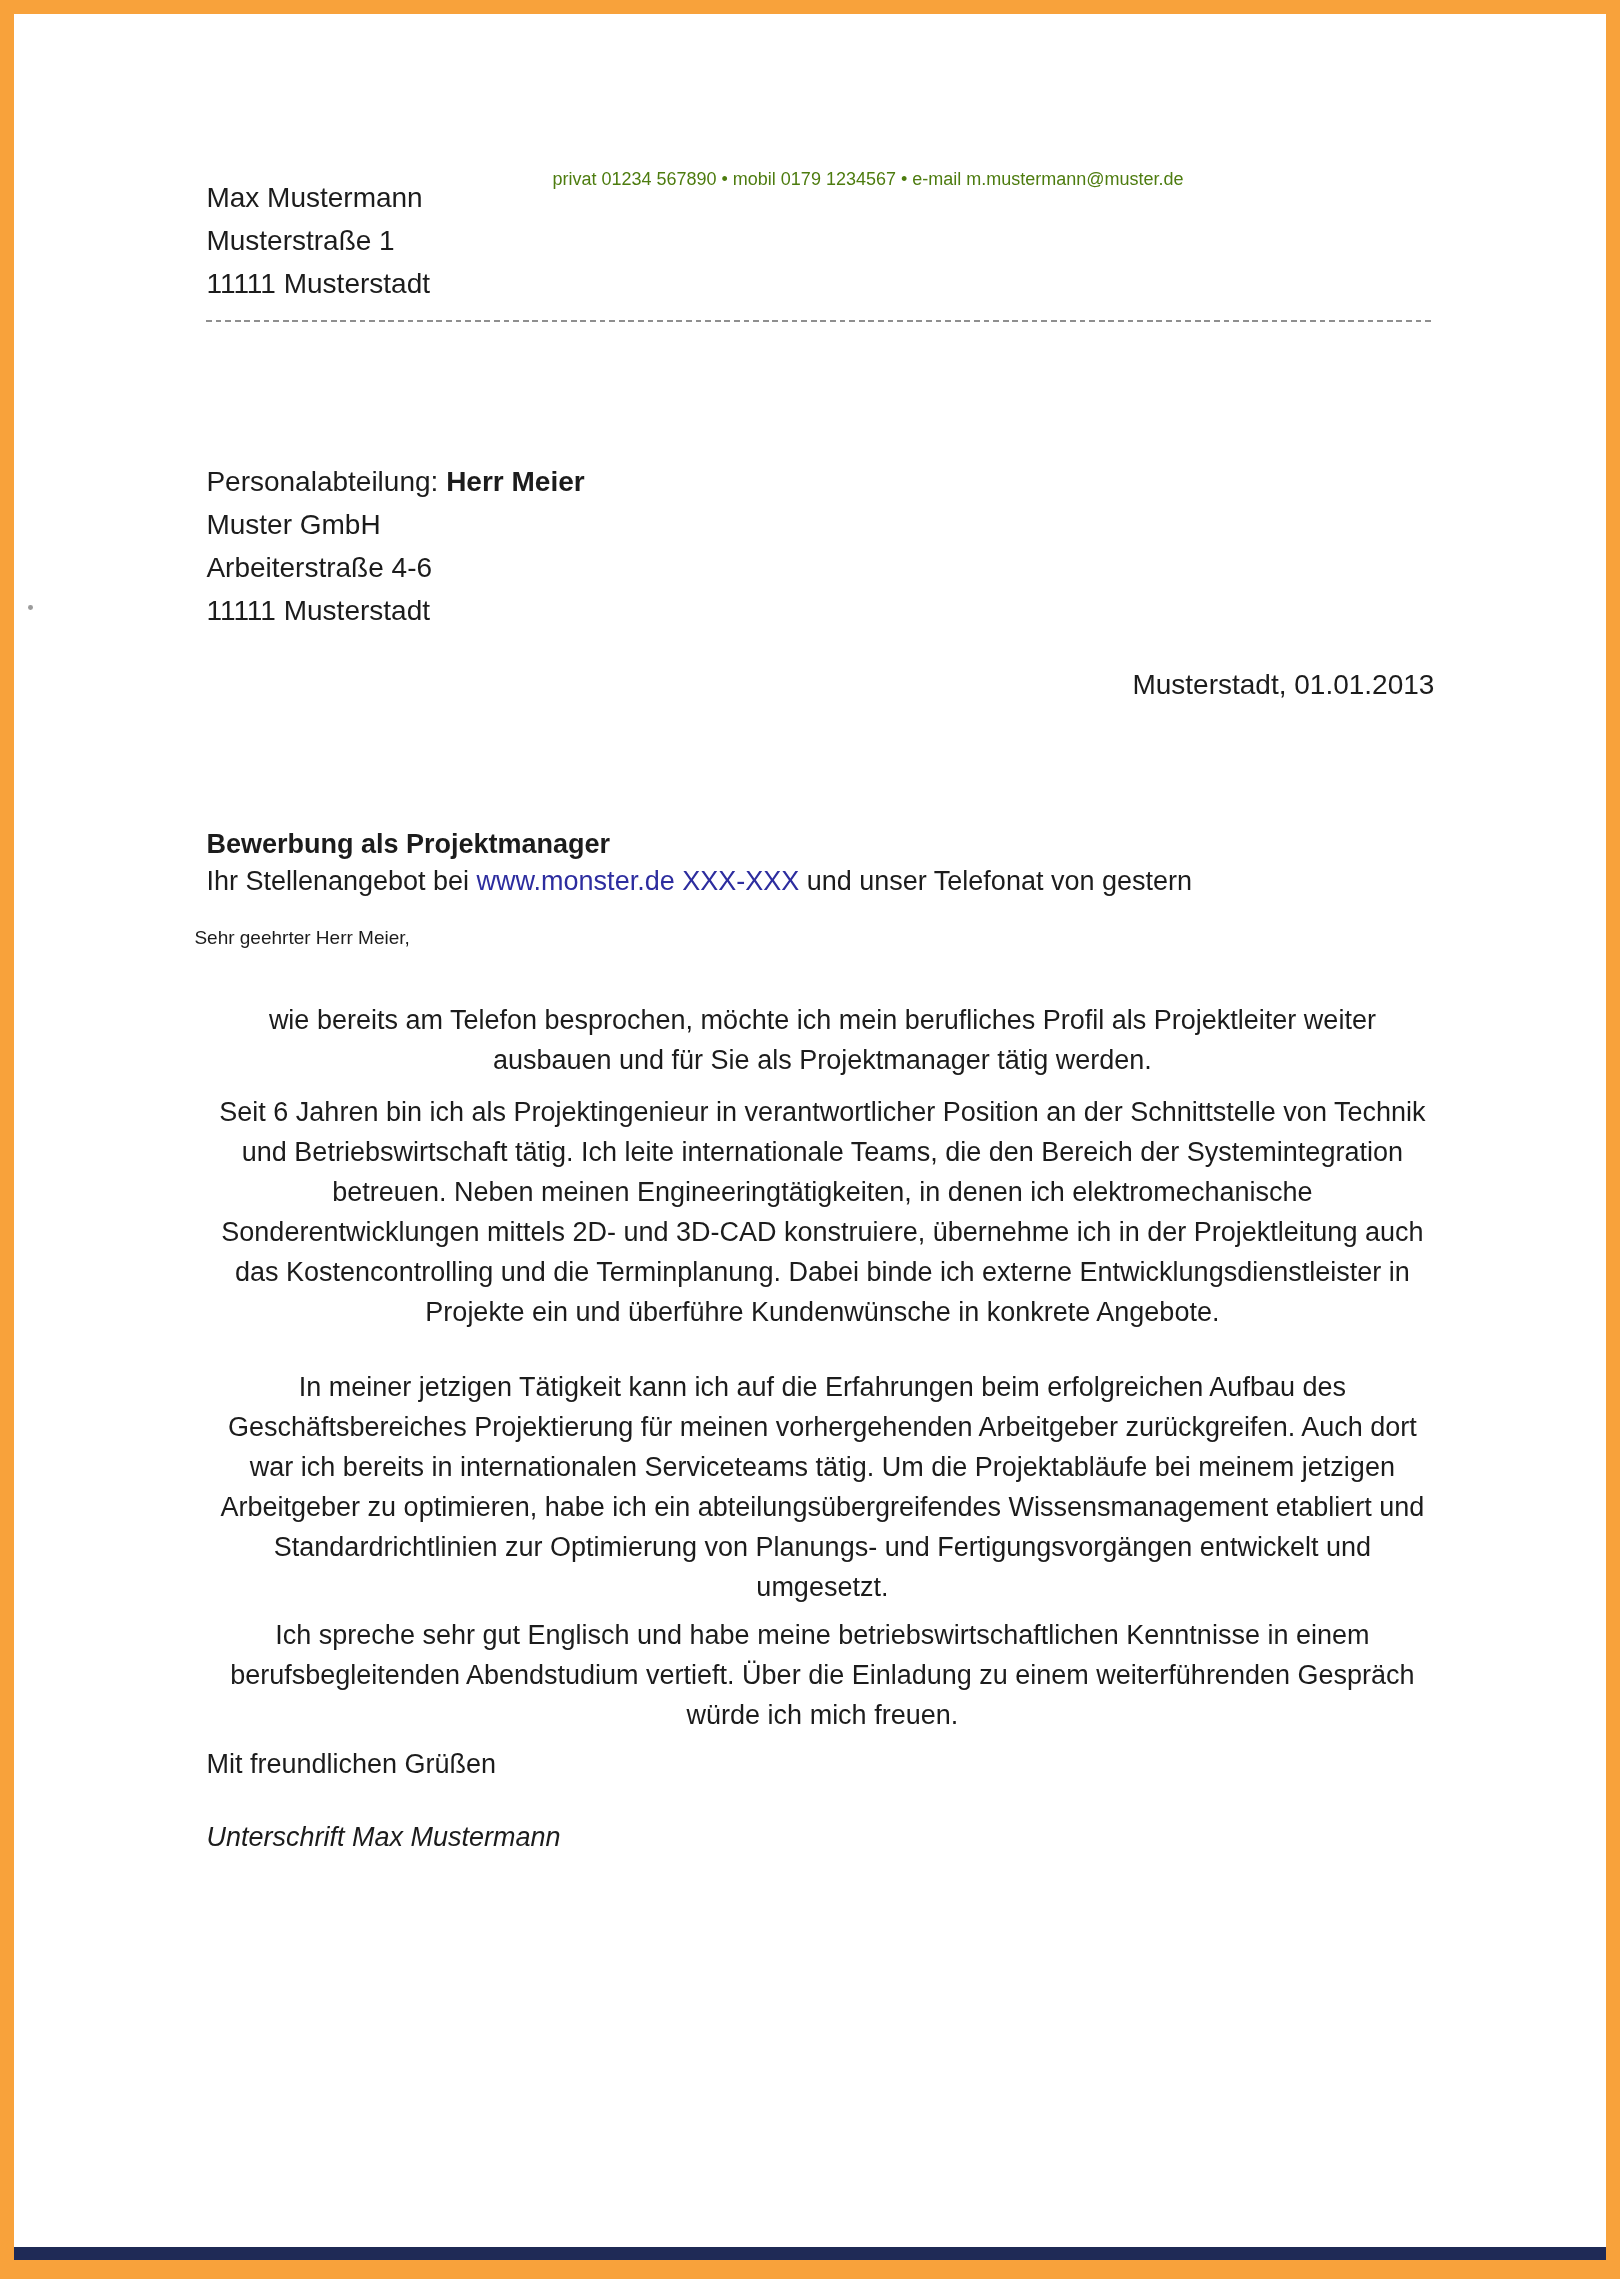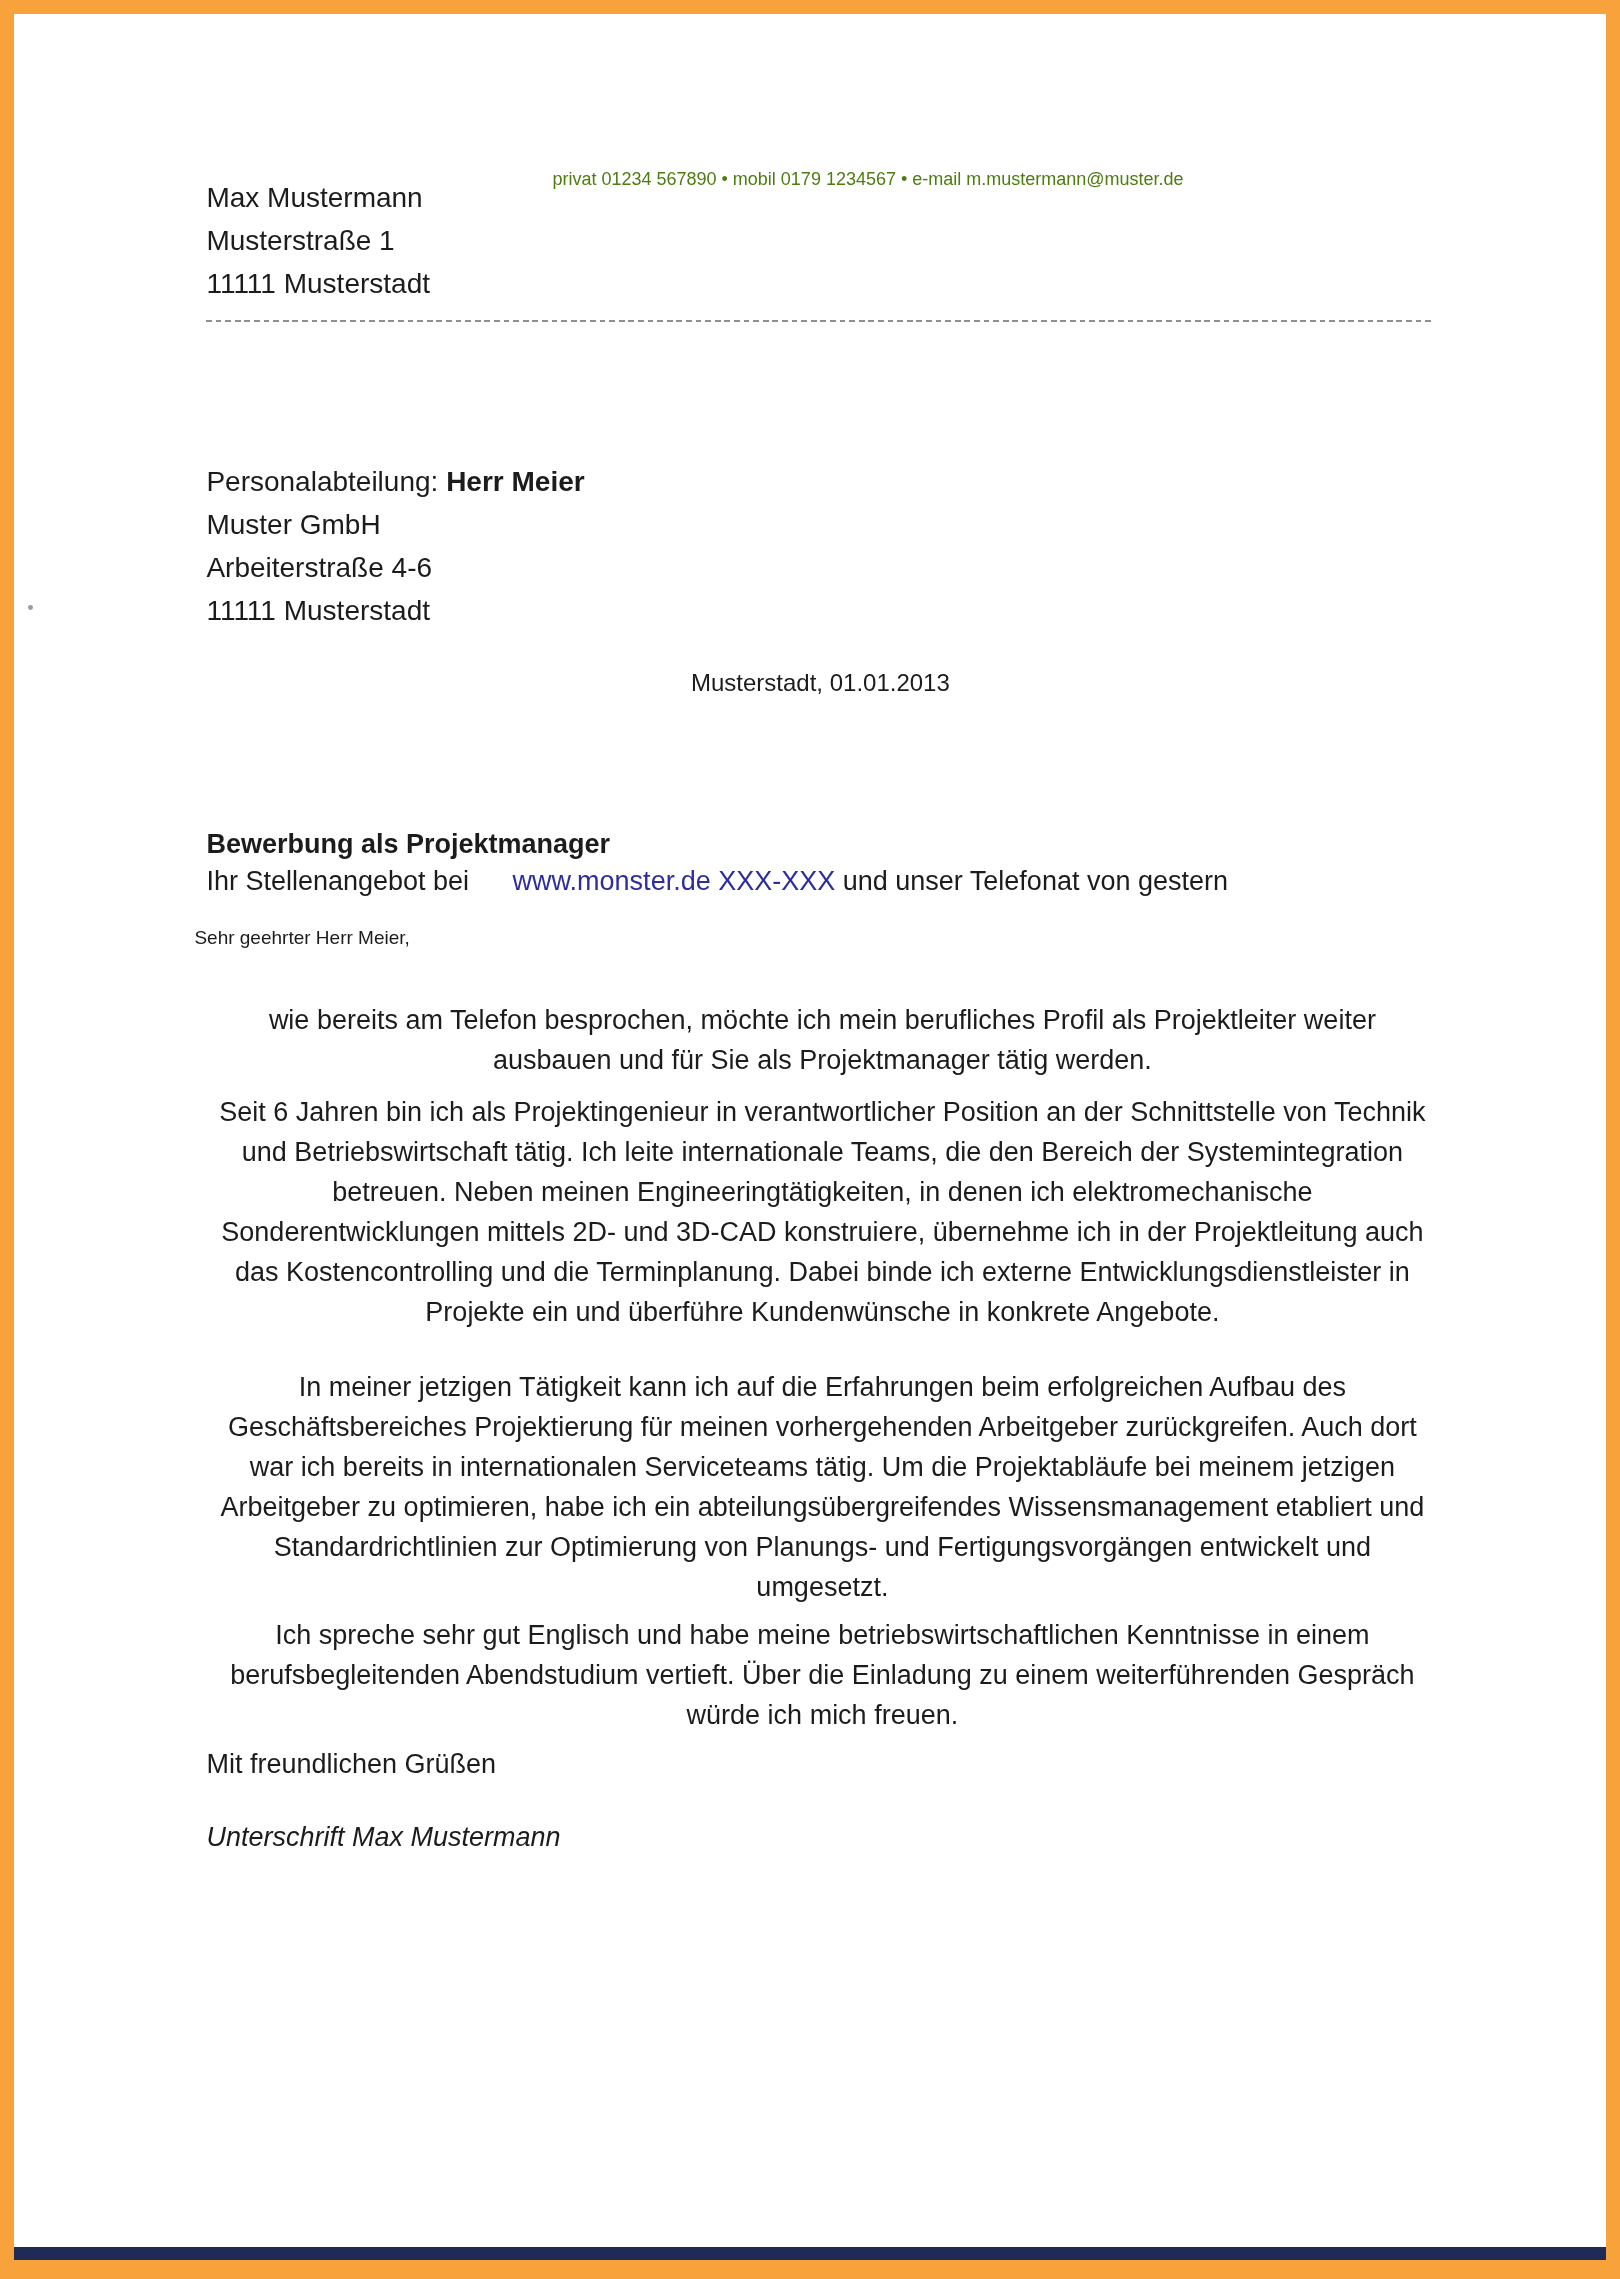--- a/index.html
+++ b/index.html
@@ -24,24 +24,24 @@
     background:#ffffff;
   }
   .abs{position:absolute;}
   .sender{left:192px;top:140px;font-size:28px;line-height:43px;margin-top:22px;}
   .contact{left:538px;top:152px;font-size:18px;line-height:27px;color:#4d7c0f;}
   .dashline{
     left:192px;top:306px;width:1228px;height:1.9px;
     background:repeating-linear-gradient(to right,#8f8f8f 0 5.8px,transparent 5.8px 9.6px);
   }
   .recipient{left:192px;top:446px;font-size:28px;line-height:43px;}
-  .dateline{left:192px;top:655px;width:1228px;font-size:24px;text-align:center;}
+  .dateline{left:192px;top:655px;width:1228px;font-size:28px;text-align:right;}
   .subject{left:192px;top:812px;font-size:27px;line-height:37px;}
   .subject .b{font-weight:bold;}
-  .link{color:var(--link);margin-left:36px;}
+  .link{color:var(--link);}
   .salutation{left:180px;top:913px;font-size:19px;}
   .para{left:192px;width:1232px;font-size:27px;line-height:40px;text-align:center;}
   .p1{top:986px;}
   .p2{top:1078px;}
   .p3{top:1353px;}
   .p4{top:1601px;}
   .closing{left:192px;top:1735px;font-size:27px;}
   .signature{left:192px;top:1808px;font-size:27px;font-style:italic;}
   .bottom-bar{
     left:0;bottom:0;width:100%;height:13.4px;

